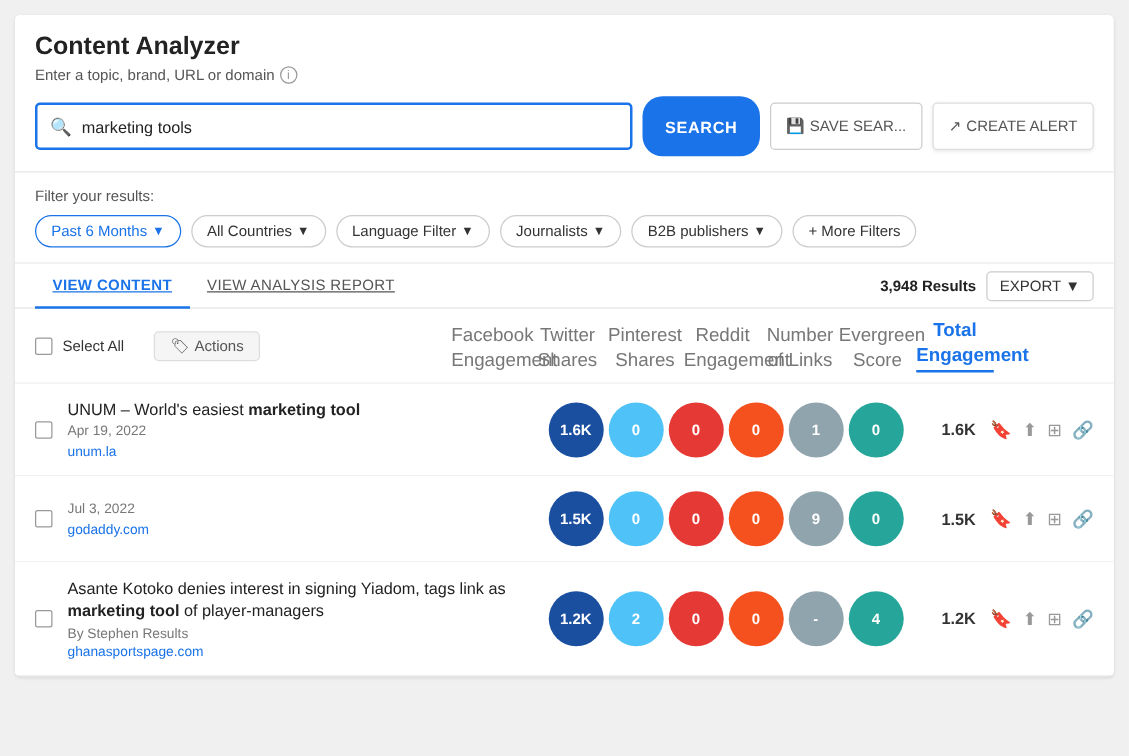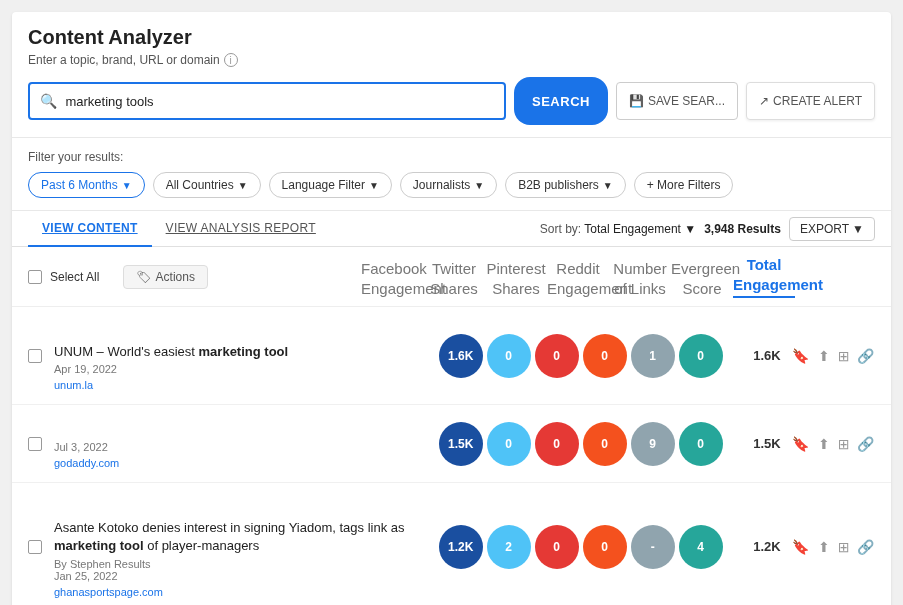--- a/index.html
+++ b/index.html
@@ -310,21 +310,20 @@
       background: #fff;
     }
 
     .result-checkbox {
       margin-right: 12px;
     }
 
     .result-content {
       flex: 1;
       min-width: 0;
-      margin-top: 24px;
     }
 
     .result-title {
       font-size: 13px;
       color: #222;
       line-height: 1.4;
       margin-bottom: 2px;
     }
 
     .result-title strong {
@@ -433,23 +432,20 @@
         <button class="filter-pill filter-pill-gray">Journalists <span class="chevron">▼</span></button>
         <button class="filter-pill filter-pill-gray">B2B publishers <span class="chevron">▼</span></button>
         <button class="filter-pill filter-pill-plus">+ More Filters</button>
       </div>
     </div>
 
     <div class="tabs-row">
       <div class="tab active">VIEW CONTENT</div>
       <div class="tab">VIEW ANALYSIS REPORT</div>
       <div class="sort-info">
-        <span class="sort-label">
-          Sort by: <span class="sort-value">Total Engagement ▼</span>
-        </span>
         <span class="results-count">3,948 Results</span>
         <button class="export-btn">EXPORT ▼</button>
       </div>
     </div>
 
     <div class="table-header-row">
       <div class="select-all-area">
         <div class="checkbox"></div>
         <span class="select-all-label">Select All</span>
         <div style="margin-left:16px;">
@@ -522,21 +518,20 @@
       </div>
     </div>
 
     <div class="result-row">
       <div class="result-checkbox">
         <div class="checkbox"></div>
       </div>
       <div class="result-content">
         <div class="result-title">Asante Kotoko denies interest in signing Yiadom, tags link as <strong>marketing tool</strong> of player-managers</div>
         <div class="result-author">By Stephen Results</div>
-        <div class="result-meta">Jan 25, 2022</div>
         <a class="result-link">ghanasportspage.com</a>
       </div>
       <div class="result-metrics">
         <div class="metric-circle blue-dark">1.2K</div>
         <div class="metric-circle blue-light">2</div>
         <div class="metric-circle red">0</div>
         <div class="metric-circle orange">0</div>
         <div class="metric-circle gray">-</div>
         <div class="metric-circle teal">4</div>
         <div class="metric-total">1.2K</div>

